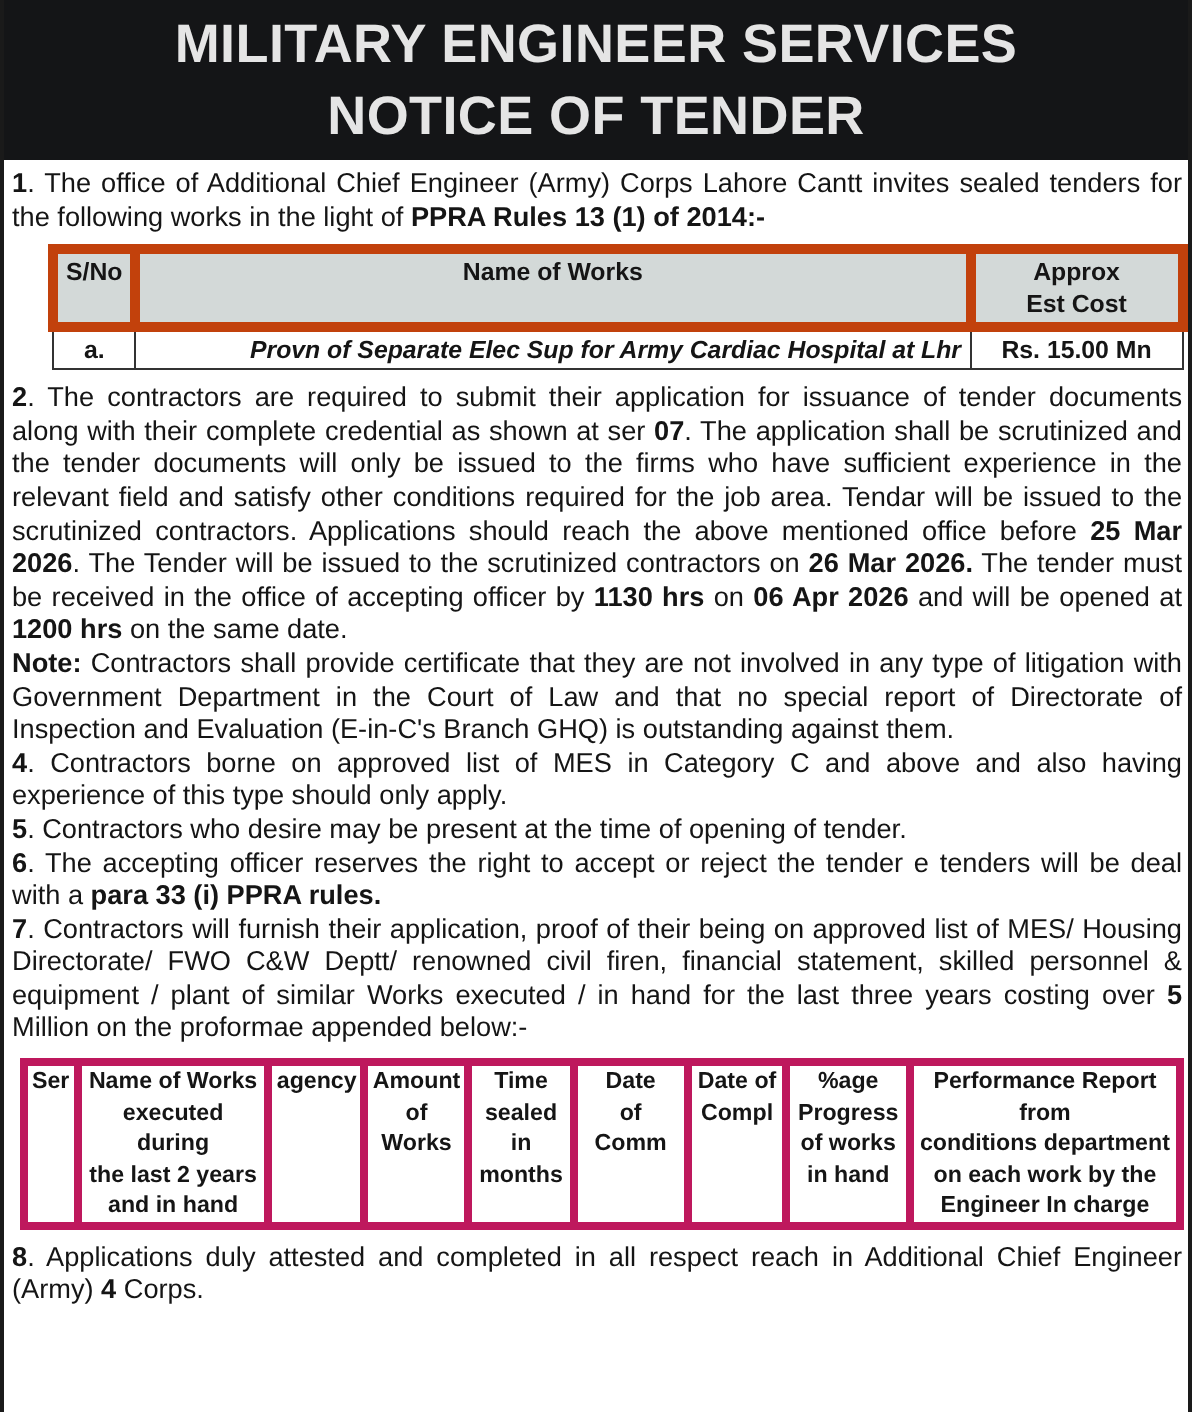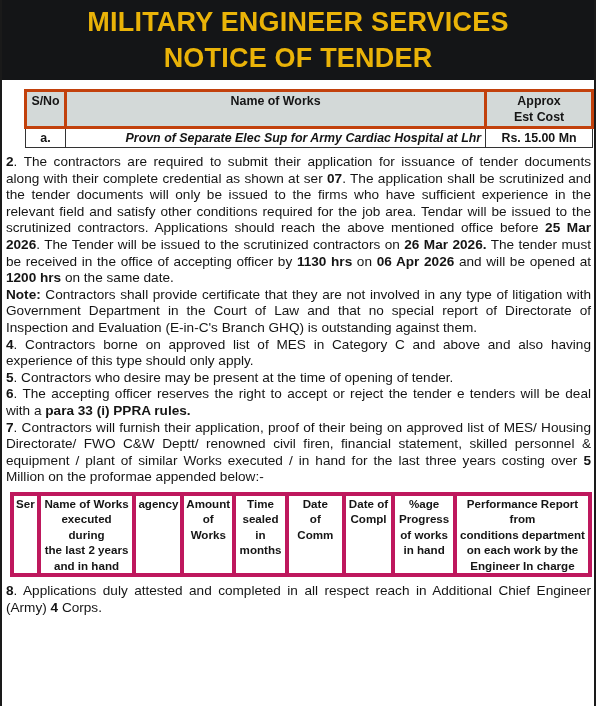--- a/index.html
+++ b/index.html
@@ -20,21 +20,21 @@
       left: 0;
       top: 0;
       width: 592px;
       height: 706px;
       border-left: 2px solid #1a1a1a;
       border-right: 2px solid #1a1a1a;
       box-sizing: content-box;
     }
     .banner {
       background: #141517;
-      color: #eab308;
+      color: #e5e5e5;
       height: 80px;
       text-align: center;
       font-weight: bold;
       font-size: 27px;
       line-height: 36px;
       padding-top: 4px;
       box-sizing: border-box;
       letter-spacing: 0.2px;
     }
     .banner div { white-space: nowrap; }
@@ -50,21 +50,21 @@
       border-collapse: collapse;
       font-weight: bold;
       font-size: 12.4px;
     }
     .works-table {
       margin: 5px 0 6px 18px;
       width: 570px;
     }
     .works-table th {
       background: #d3d9d8;
-      border: 3px solid #c2410c;
+      border: 5px solid #c2410c;
       padding: 1px 4px;
       vertical-align: top;
       line-height: 16px;
       text-align: center;
     }
     .works-table td {
       border: 1px solid #333;
       padding: 1px 4px;
       line-height: 16px;
     }
@@ -90,20 +90,21 @@
 
 <div class="notice">
 
   <div class="banner">
     <div>MILITARY ENGINEER SERVICES</div>
     <div>NOTICE OF TENDER</div>
   </div>
 
   <div class="body">
 
+    <p class="para"><b>1</b><span>. The office of Additional Chief Engineer (Army) Corps Lahore Cantt invites sealed tenders for the following works in the light of </span><b>PPRA Rules 13 (1) of 2014:-</b></p>
 
     <table class="works-table">
       <colgroup>
         <col style="width:40px">
         <col style="width:421px">
         <col style="width:107px">
       </colgroup>
       <thead>
         <tr>
           <th>S/No</th>

